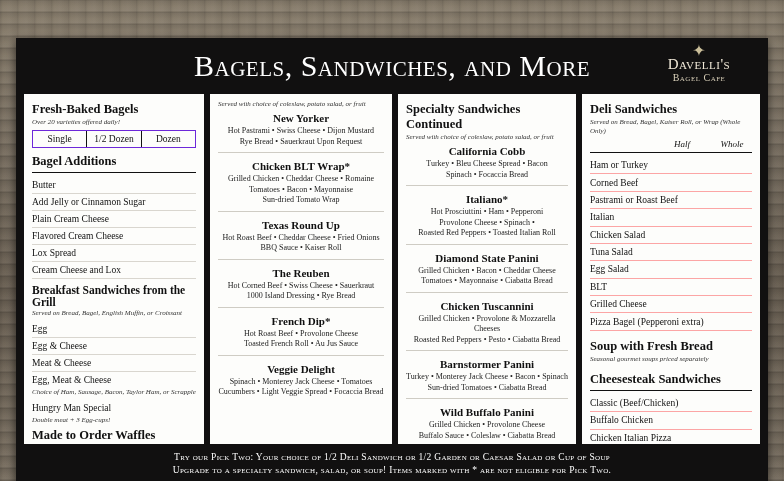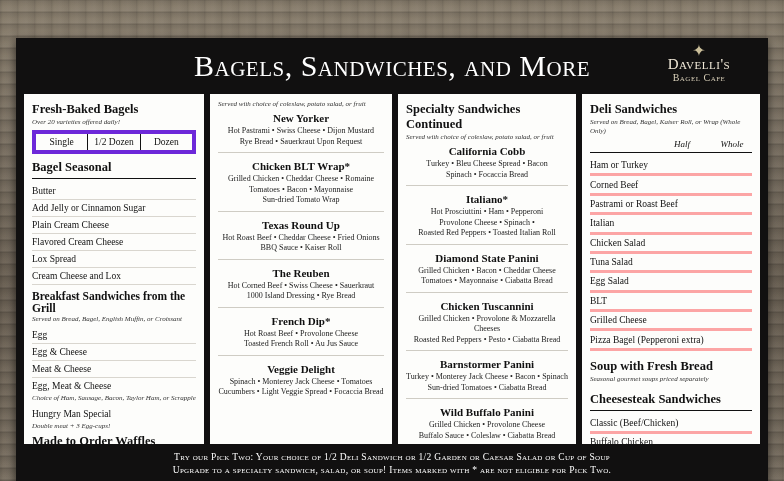--- a/index.html
+++ b/index.html
@@ -73,39 +73,39 @@
     font-size:7px;font-style:italic;color:#333;margin:0 0 3px 0;line-height:9px;
   }
   hr.rule{border:none;border-top:1px solid #111;margin:3px 0 4px 0;}
   .item{
     font-size:9.5px;color:#111;padding:2.5px 0;border-bottom:1px solid #d9d6cf;
     line-height:11px;
   }
   .item:last-child{border-bottom:none;}
   .item.noborder{border-bottom:none;}
   
-  .pricegrid{display:flex;border:4px solid #6d28d9;margin:2px 0 6px 0;}
+  .pricegrid{display:flex;border:1px solid #6d28d9;margin:2px 0 6px 0;}
   .pricegrid div{
     flex:1;text-align:center;font-size:9.5px;padding:3px 0;color:#111;
   }
   .pricegrid div + div{border-left:1px solid #111;}
   
   .sand{margin:0 0 7px 0;}
   .sand h4{
     margin:0 0 2px 0;font-size:11px;font-weight:bold;color:#111;text-align:center;
   }
   .sand .desc{
     font-size:8px;color:#222;text-align:center;line-height:10.5px;
   }
   .sand .divider{border-bottom:1px solid #cfccc4;margin-top:5px;}
   
   .hw{display:flex;justify-content:flex-end;gap:10px;font-size:9px;font-style:italic;color:#111;margin:2px 0 2px 0;}
   .hw span{width:40px;text-align:center;}
   .deli-row{
-    font-size:9.5px;color:#111;padding:3.2px 0;border-bottom:3px solid #fca5a5;
+    font-size:9.5px;color:#111;padding:3.2px 0;border-bottom:1px solid #fca5a5;
   }
   .deli-row:last-child{border-bottom:none;}
   
   .footer{
     position:absolute;left:8px;right:8px;bottom:6px;height:40px;
     background:#111010;color:#fff;
     display:flex;flex-direction:column;align-items:center;justify-content:center;
     text-align:center;
   }
   .footer div{font-size:9.5px;font-variant:small-caps;letter-spacing:.3px;line-height:13px;}
@@ -130,21 +130,21 @@
 
     <div class="col c1">
       <div class="sec-title">Fresh-Baked Bagels</div>
       <div class="sec-note">Over 20 varieties offered daily!</div>
       <div class="pricegrid">
         <div>Single</div>
         <div>1/2 Dozen</div>
         <div>Dozen</div>
       </div>
 
-      <div class="sec-title">Bagel Seasonal</div>
+      <div class="sec-title">Bagel Additions</div>
       <hr class="rule">
       <div class="item">Butter</div>
       <div class="item">Add Jelly or Cinnamon Sugar</div>
       <div class="item">Plain Cream Cheese</div>
       <div class="item">Flavored Cream Cheese</div>
       <div class="item">Lox Spread</div>
       <div class="item">Cream Cheese and Lox</div>
 
       <div class="sec-title" style="margin-top:5px;font-size:11.5px;">Breakfast Sandwiches from the Grill</div>
       <div class="sec-note">Served on Bread, Bagel, English Muffin, or Croissant</div>

